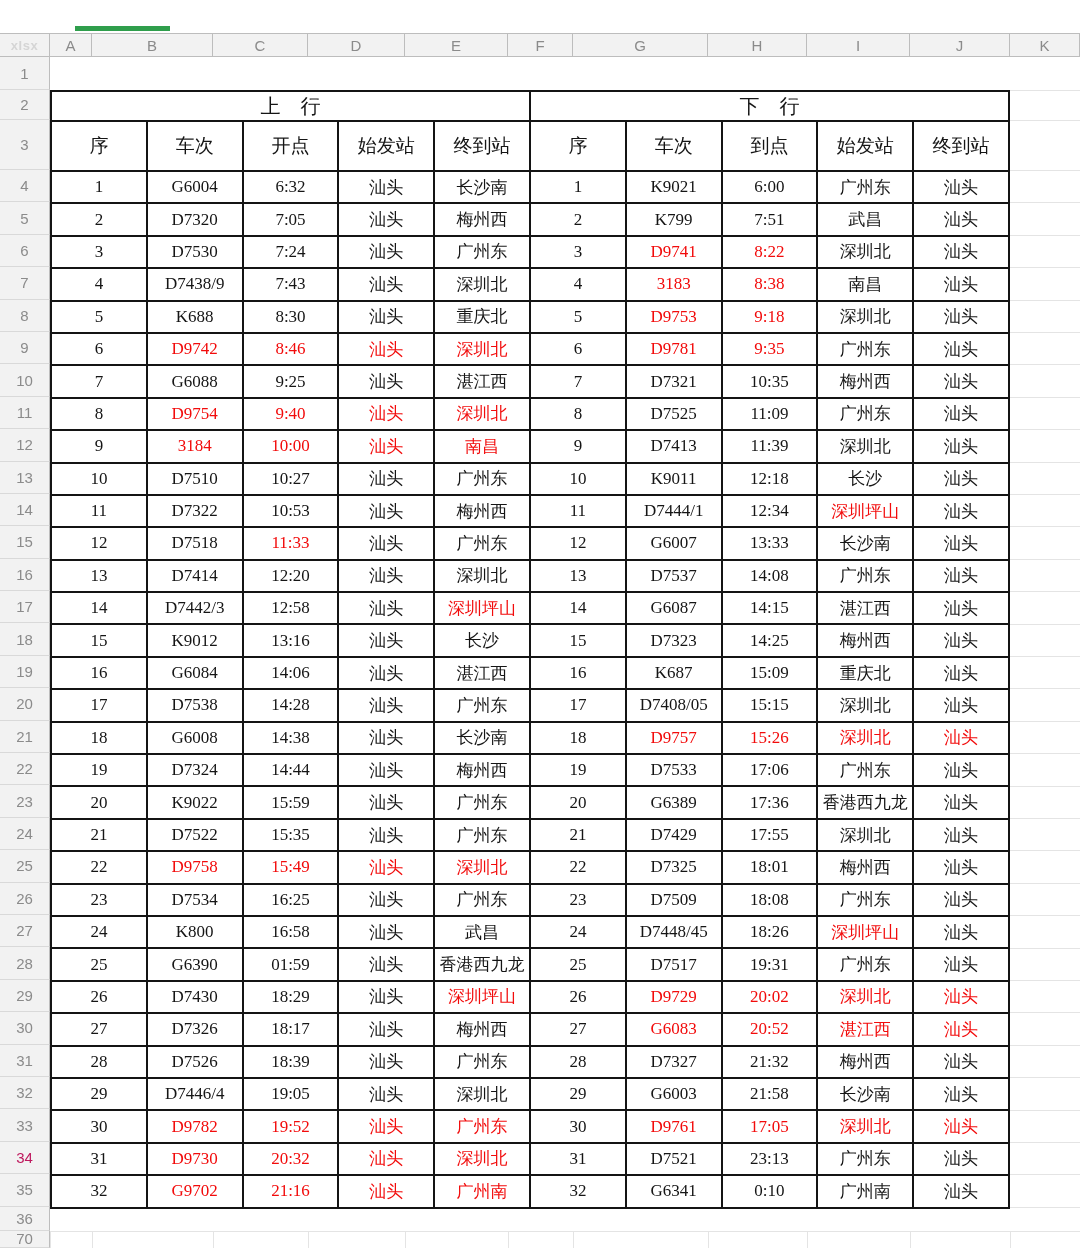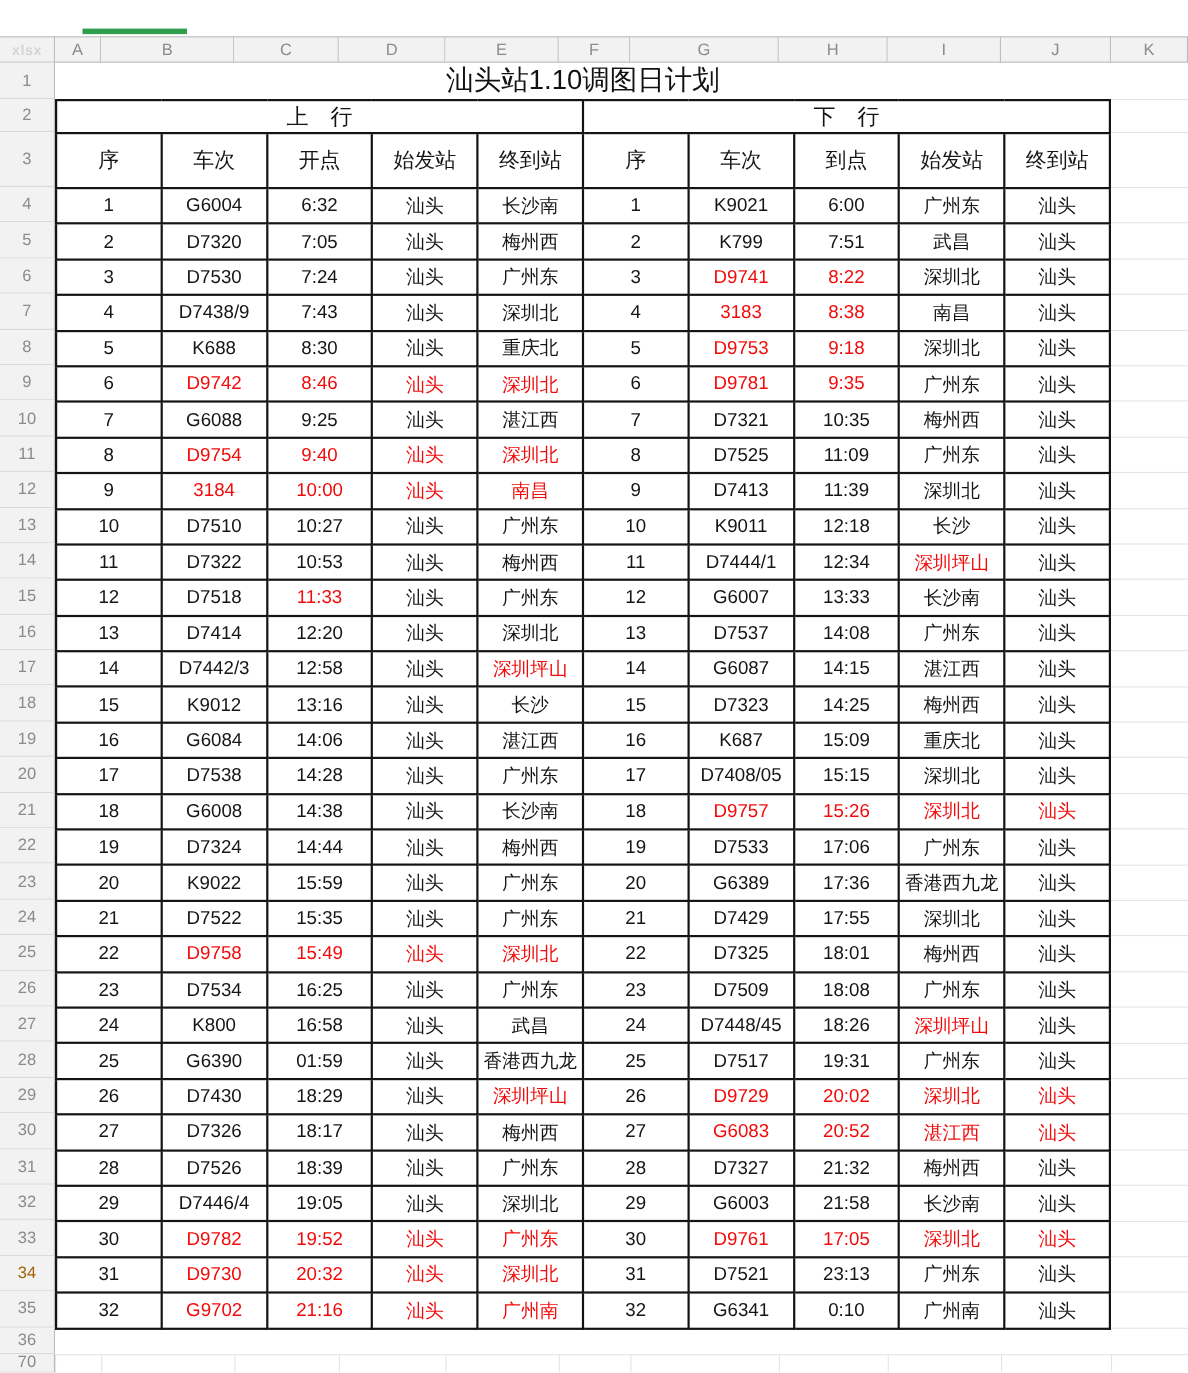--- a/index.html
+++ b/index.html
@@ -13,26 +13,26 @@
   .colhead,.corner{box-sizing:border-box;height:24px;background:#f2f2f2;
       border-top:1px solid #bdbdbd;border-bottom:1px solid #bdbdbd;border-right:1px solid #bdbdbd;
       display:flex;align-items:center;justify-content:center;
       color:#8b8b8b;font-size:15px;}
   .corner{width:50px;color:#d5d5d5;font-size:13px;font-weight:bold;letter-spacing:.5px;}
   
   .rowheads{position:absolute;left:0;top:57px;width:50px;}
   .rowhead{box-sizing:border-box;width:50px;background:#f2f2f2;
       border-right:1px solid #bdbdbd;border-bottom:1px solid #d9d9d9;
       display:flex;align-items:center;justify-content:center;color:#8b8b8b;font-size:15px;}
-  .rowhead.green{color:#a16207;}
+  .rowhead.green{color:#be185d;}
   
   .title{position:absolute;left:50px;top:57px;width:960px;height:33px;line-height:33px;
       text-align:center;font-size:25px;color:#111;white-space:nowrap;}
   
-  table.main{position:absolute;left:50px;top:90px;border-collapse:collapse;table-layout:fixed;width:960px;}
+  table.main{position:absolute;left:50px;top:90px;border-collapse:collapse;table-layout:fixed;width:960px;font-family:Liberation Serif, serif;}
   table.main td{border:2px solid #141414;text-align:center;vertical-align:middle;padding:0;
       white-space:nowrap;overflow:hidden;font-size:17px;}
   tr.dir{height:30px;} tr.dir td{font-size:20px;}
   tr.hdr{height:50px;} tr.hdr td{font-size:19px;}
   tr.data{height:32.4px;}
   td.seq{font-size:18px;}
   td.station{font-size:18px;}
   td.sz-s{font-size:14px;}
   td.sz-xs{font-size:11.5px;}
   .red{color:#f20b0b;}
@@ -95,21 +95,20 @@
       <div class="rowhead" style="height: 32.4px;">30</div>
       <div class="rowhead" style="height: 32.4px;">31</div>
       <div class="rowhead" style="height: 32.4px;">32</div>
       <div class="rowhead" style="height: 32.4px;">33</div>
       <div class="rowhead green" style="height: 32.4px;">34</div>
       <div class="rowhead" style="height: 32.4px;">35</div>
       <div class="rowhead" style="height: 24px;">36</div>
       <div class="rowhead" style="height: 17px;">70</div>
     </div>
 
-  <div class="title">汕头站1.10调图日计划</div>
 
   <table class="main">
     <tbody id="tbody">
       <tr class="dir">
         <td colspan="5">上　行</td>
         <td colspan="5">下　行</td>
       </tr>
     <tr class="hdr">
           <td>序</td>
           <td>车次</td>

